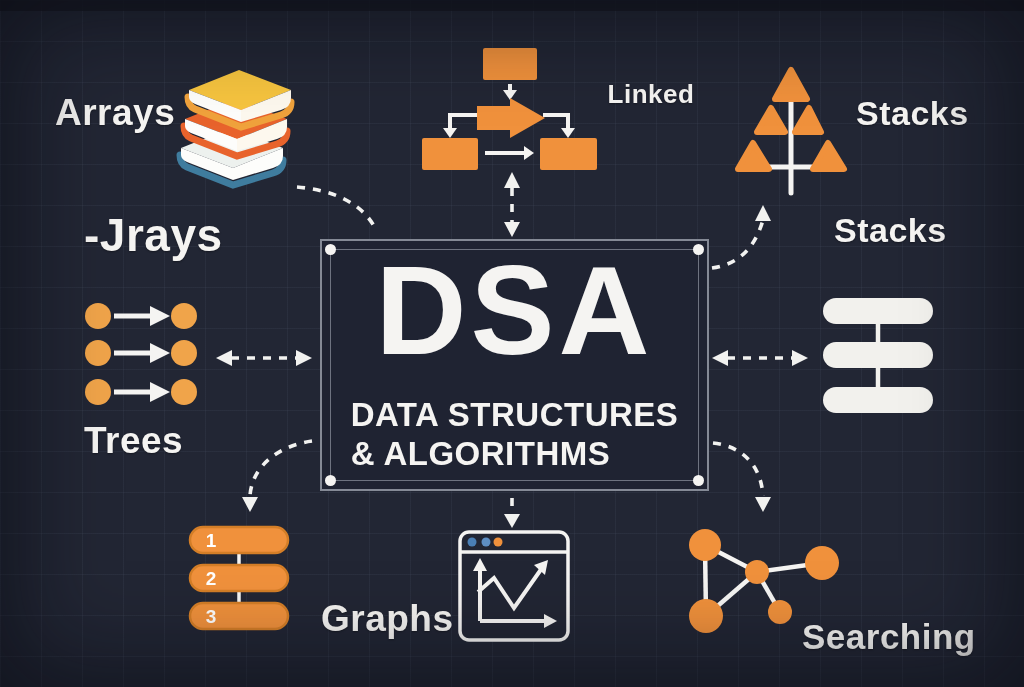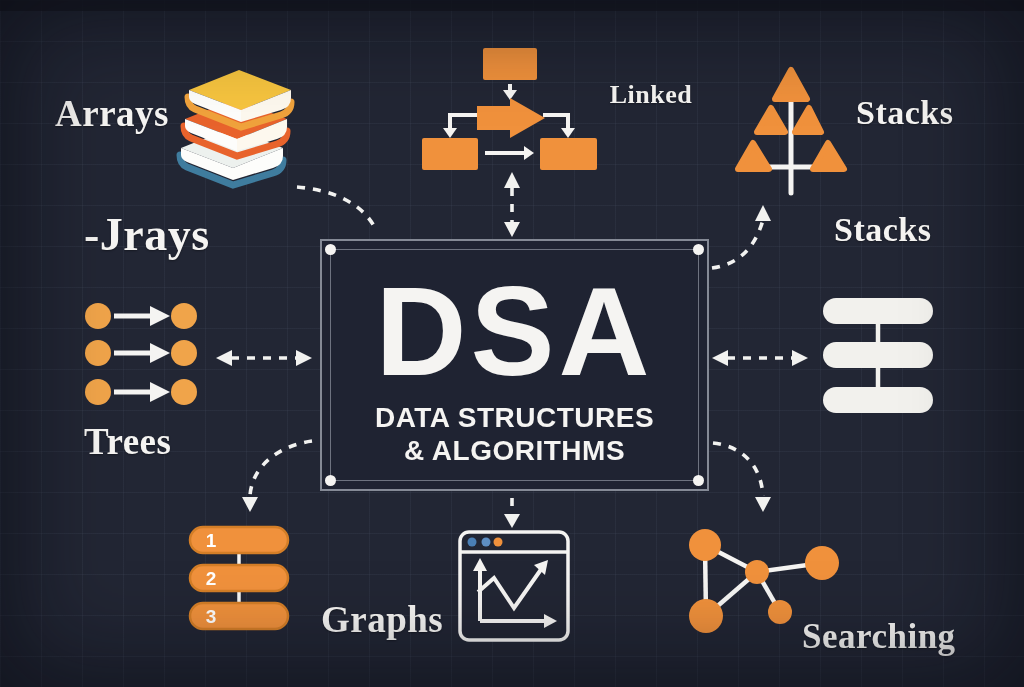--- a/index.html
+++ b/index.html
@@ -18,56 +18,56 @@
     box-shadow:inset 0 0 90px 18px rgba(6,8,14,0.55);
   }
   .top-shade{
     position:absolute;left:0;top:0;width:100%;height:11px;
     background:#171a24;opacity:.85;pointer-events:none;
   }
   .label{
     position:absolute;font-weight:bold;letter-spacing:.5px;
     color:#F5F4F2;white-space:nowrap;
     text-shadow:0 1px 2px rgba(0,0,0,.35);
-    font-family:Liberation Serif, serif;
   }
   .lbl-arrays   {left:55px;  top:92px;  font-size:37px;}
   .lbl-artifact {left:84px;  top:208px; font-size:46px;}
   .lbl-linked   {left:588px; top:80px;  width:126px; text-align:center; font-size:26px; line-height:1.15; white-space:normal;}
   .lbl-stacks   {left:856px; top:94px;  font-size:34px;}
   .lbl-stacks2  {left:834px; top:211px; font-size:34px;}
   .lbl-trees    {left:84px;  top:420px; font-size:37px;}
   .lbl-queues   {left:817px; top:444px; font-size:37px;}
   .lbl-sorting  {left:53px;  top:563px; font-size:37px;}
   .lbl-graphs   {left:321px; top:574px; font-size:37px;margin-top:24px;}
   .lbl-searching{left:802px; top:590px; font-size:35px;margin-top:27px;}
 
   .icon{position:absolute;}
 
   .center-box{
     position:absolute;left:320px;top:239px;width:389px;height:252px;
     background:#1F2332;border:2px solid #858A96;box-sizing:border-box;
     display:flex;flex-direction:column;align-items:center;justify-content:flex-start;
-    padding-top:26px;
+    padding-top:5px;
+    gap:16px;
   }
   .inner-frame{
     position:absolute;inset:8px;border:1.5px solid #6E7380;pointer-events:none;
   }
   .corner-dot{
     position:absolute;width:11px;height:11px;border-radius:50%;background:#F5F4F2;
   }
   .cd-tl{left:-6px;top:-6px;} .cd-tr{right:-6px;top:-6px;}
   .cd-bl{left:-6px;bottom:-6px;} .cd-br{right:-6px;bottom:-6px;}
   .dsa-acronym{
     font-size:126px;font-weight:bold;letter-spacing:4px;line-height:1.0;
     margin-top:2px;
   }
   .dsa-subtitle{
-    font-size:28px;font-weight:bold;letter-spacing:.5px;line-height:1.18;
-    text-align:center;margin-top:6px;
+    font-size:33px;font-weight:bold;letter-spacing:.5px;line-height:1.18;
+    margin-top:6px;
   }
   svg{display:block;}
 </style>
 </head>
 <body>
 
 <div class="canvas">
 
   <svg class="icon" style="left:0;top:0" width="1024" height="687" viewBox="0 0 1024 687">
     <g stroke="#F2F2F0" stroke-width="3.6" fill="none" stroke-dasharray="8 8">

